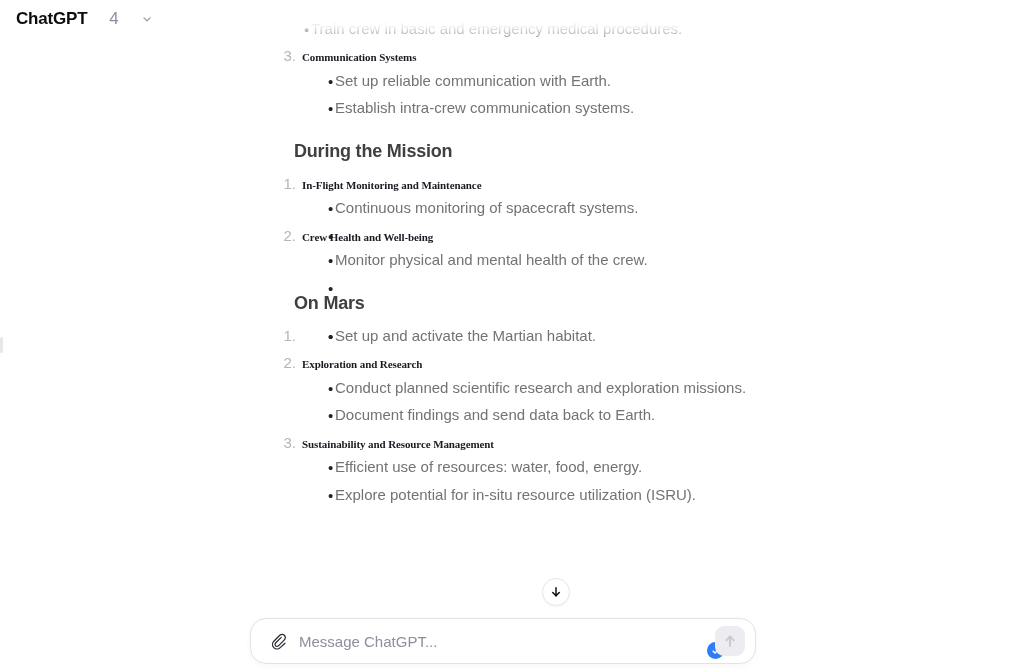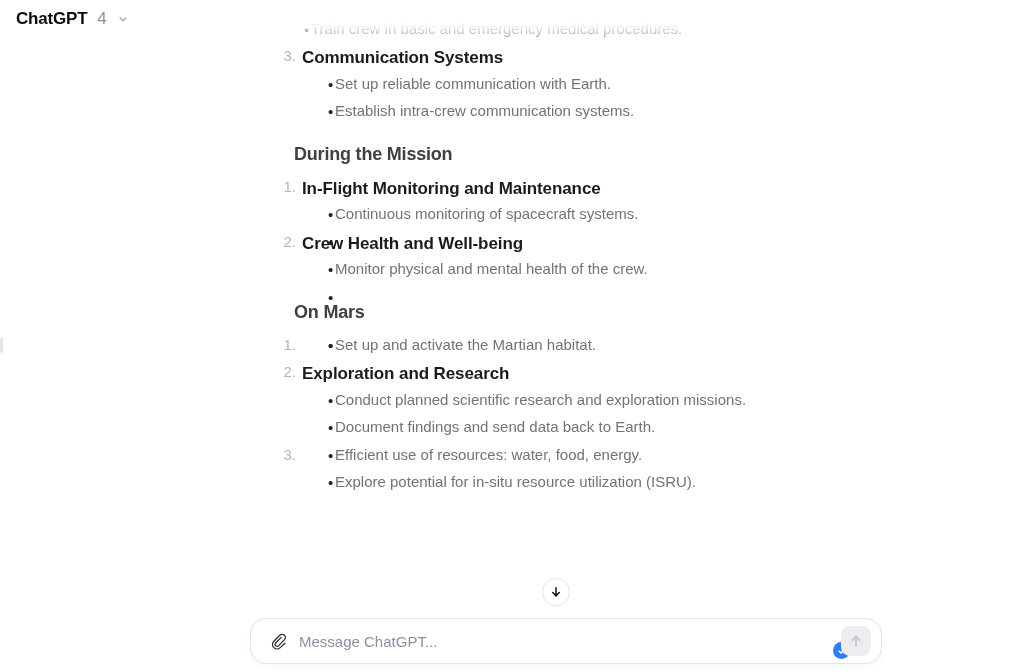--- a/index.html
+++ b/index.html
@@ -17,21 +17,21 @@
     width: 3px; height: 16px; border-radius: 2px;
     background: #e7e7ea;
   }
 
   
   .header {
     position: absolute; left: 0; top: 0; width: 1024px; height: 38px;
     display: flex; align-items: center; padding-left: 8px; z-index: 40;
   }
   .model-switcher {
-    display: inline-flex; align-items: center; gap: 10px;
+    display: inline-flex; align-items: center; gap: 22px;
     padding: 4px 8px; border-radius: 8px; cursor: pointer; background: transparent;
   }
   .model-name {
     font-size: 17px; font-weight: 700; color: #0d0d0d; letter-spacing: -0.2px;
   }
   .model-version {
     font-size: 17px; font-weight: 400; color: #8e8ea0; letter-spacing: -0.2px;
   }
   .chevron-down { display: inline-block; width: 12px; height: 12px; color: #9b9ba6; }
   .chevron-down svg { display: block; width: 12px; height: 12px; }
@@ -60,21 +60,21 @@
     font-size: 18px; font-weight: 700; color: #404040;
     letter-spacing: -0.2px; margin: 18px 0 8px 16px;
   }
 
   ol.steps { list-style: none; margin: 0 0 0 0; padding: 0; }
   ol.steps > li.step { position: relative; padding-left: 24px; margin-bottom: 1px; }
   .step-num {
     position: absolute; left: 0; top: 0; width: 18px; text-align: right;
     color: #b4b4bd; font-size: 15px; font-weight: 400;
   }
-  .step-title { font-size: 17px; font-weight: 700; color: #1a1a22; letter-spacing: -0.1px; }
+  .step-title { font-size: 11px; font-weight: 700; color: #1a1a22; letter-spacing: -0.1px; font-family: Liberation Serif, serif; }
 
   ul.subs { list-style: none; margin: 2px 0 4px 0; padding: 0; }
   ul.subs > li.sub { position: relative; padding-left: 33px; margin: 0 0 5px 0; }
   .sub-dot {
     position: absolute; left: 26px; top: 1px;
     color: #22222c; font-size: 15px; line-height: 1.5;
   }
   .sub-text { font-size: 15px; color: #737373; }
 
   
@@ -87,21 +87,21 @@
     box-shadow: 0 1px 2px rgba(0,0,0,0.04);
   }
   .scroll-bottom-btn svg { width: 14px; height: 14px; display: block; }
 
   
   .composer-wrap {
     position: absolute; left: 0; bottom: 0; width: 1024px; height: 62px;
     background: #ffffff; z-index: 60;
   }
   .composer {
-    position: absolute; left: 250px; top: 8px; width: 632px; height: 46px;
+    position: absolute; left: 250px; top: 8px; width: 506px; height: 46px;
     border: 1px solid #e3e3e6; border-radius: 16px; background: #ffffff;
     display: flex; align-items: center;
     box-shadow: 0 2px 6px rgba(0,0,0,0.035);
   }
   .attach-btn {
     width: 30px; height: 30px; margin-left: 12px; border-radius: 8px;
     display: flex; align-items: center; justify-content: center;
     cursor: pointer; color: #2b2b33; flex: 0 0 auto;
   }
   .attach-btn svg { width: 17px; height: 17px; display: block; }
@@ -230,20 +230,21 @@
               <span class="sub-text">Conduct planned scientific research and exploration missions.</span>
             </li>
             <li class="sub">
               <span class="sub-dot">•</span>
               <span class="sub-text">Document findings and send data back to Earth.</span>
             </li>
           </ul>
         </li>
         <li class="step">
           <span class="step-num">3.</span>
+          <span class="step-title">Sustainability and Resource Management</span>
           <ul class="subs">
             <li class="sub">
               <span class="sub-dot">•</span>
               <span class="sub-text">Efficient use of resources: water, food, energy.</span>
             </li>
             <li class="sub">
               <span class="sub-dot">•</span>
               <span class="sub-text">Explore potential for in-situ resource utilization (ISRU).</span>
             </li>
           </ul>

